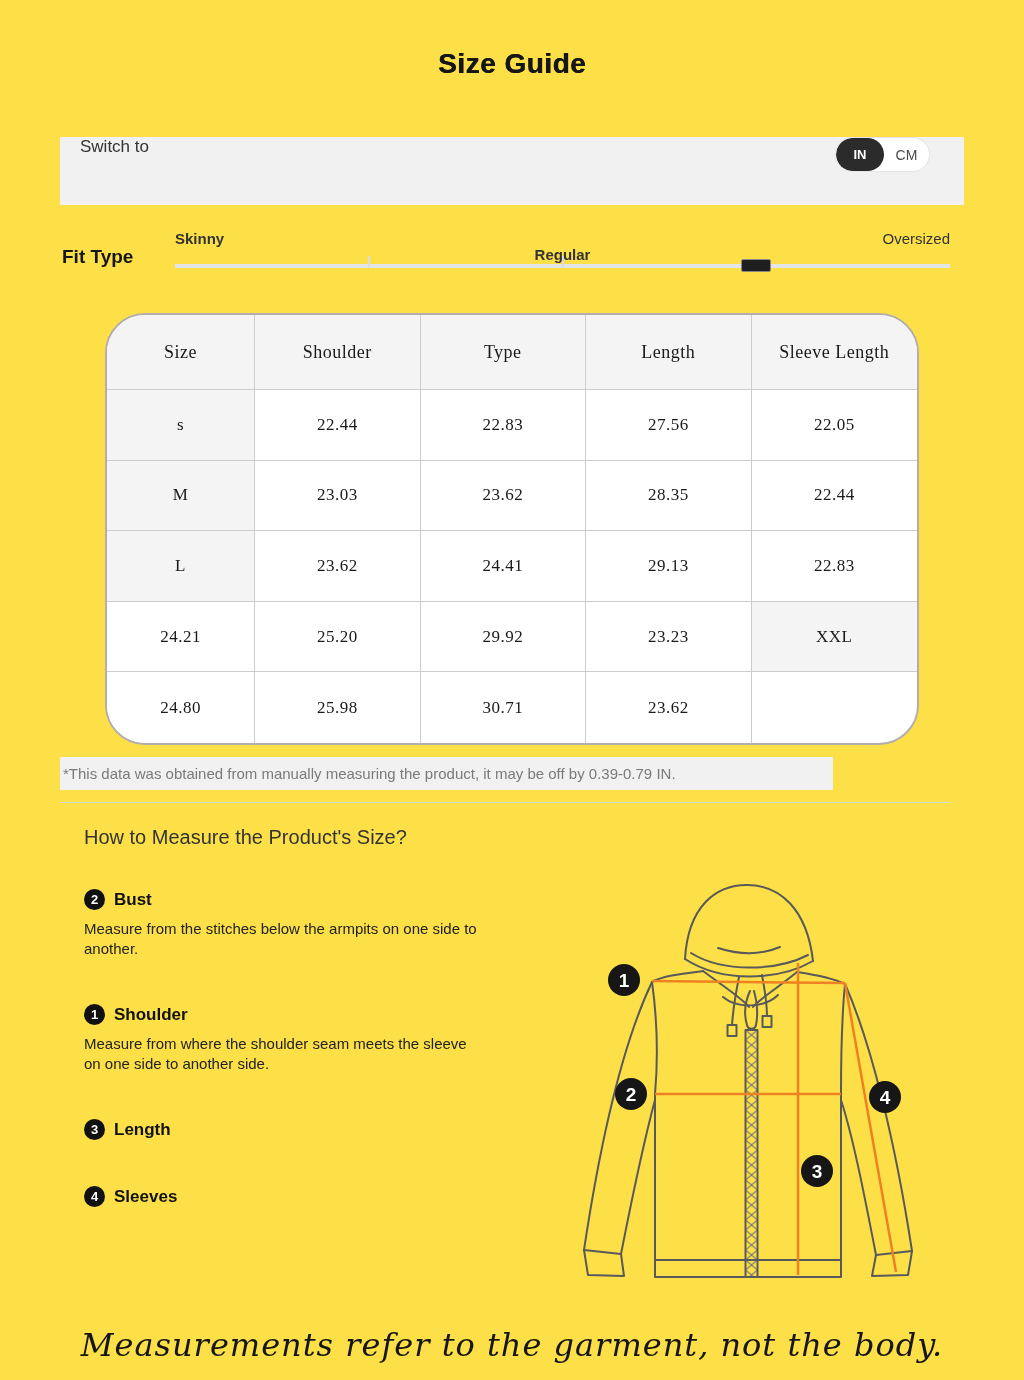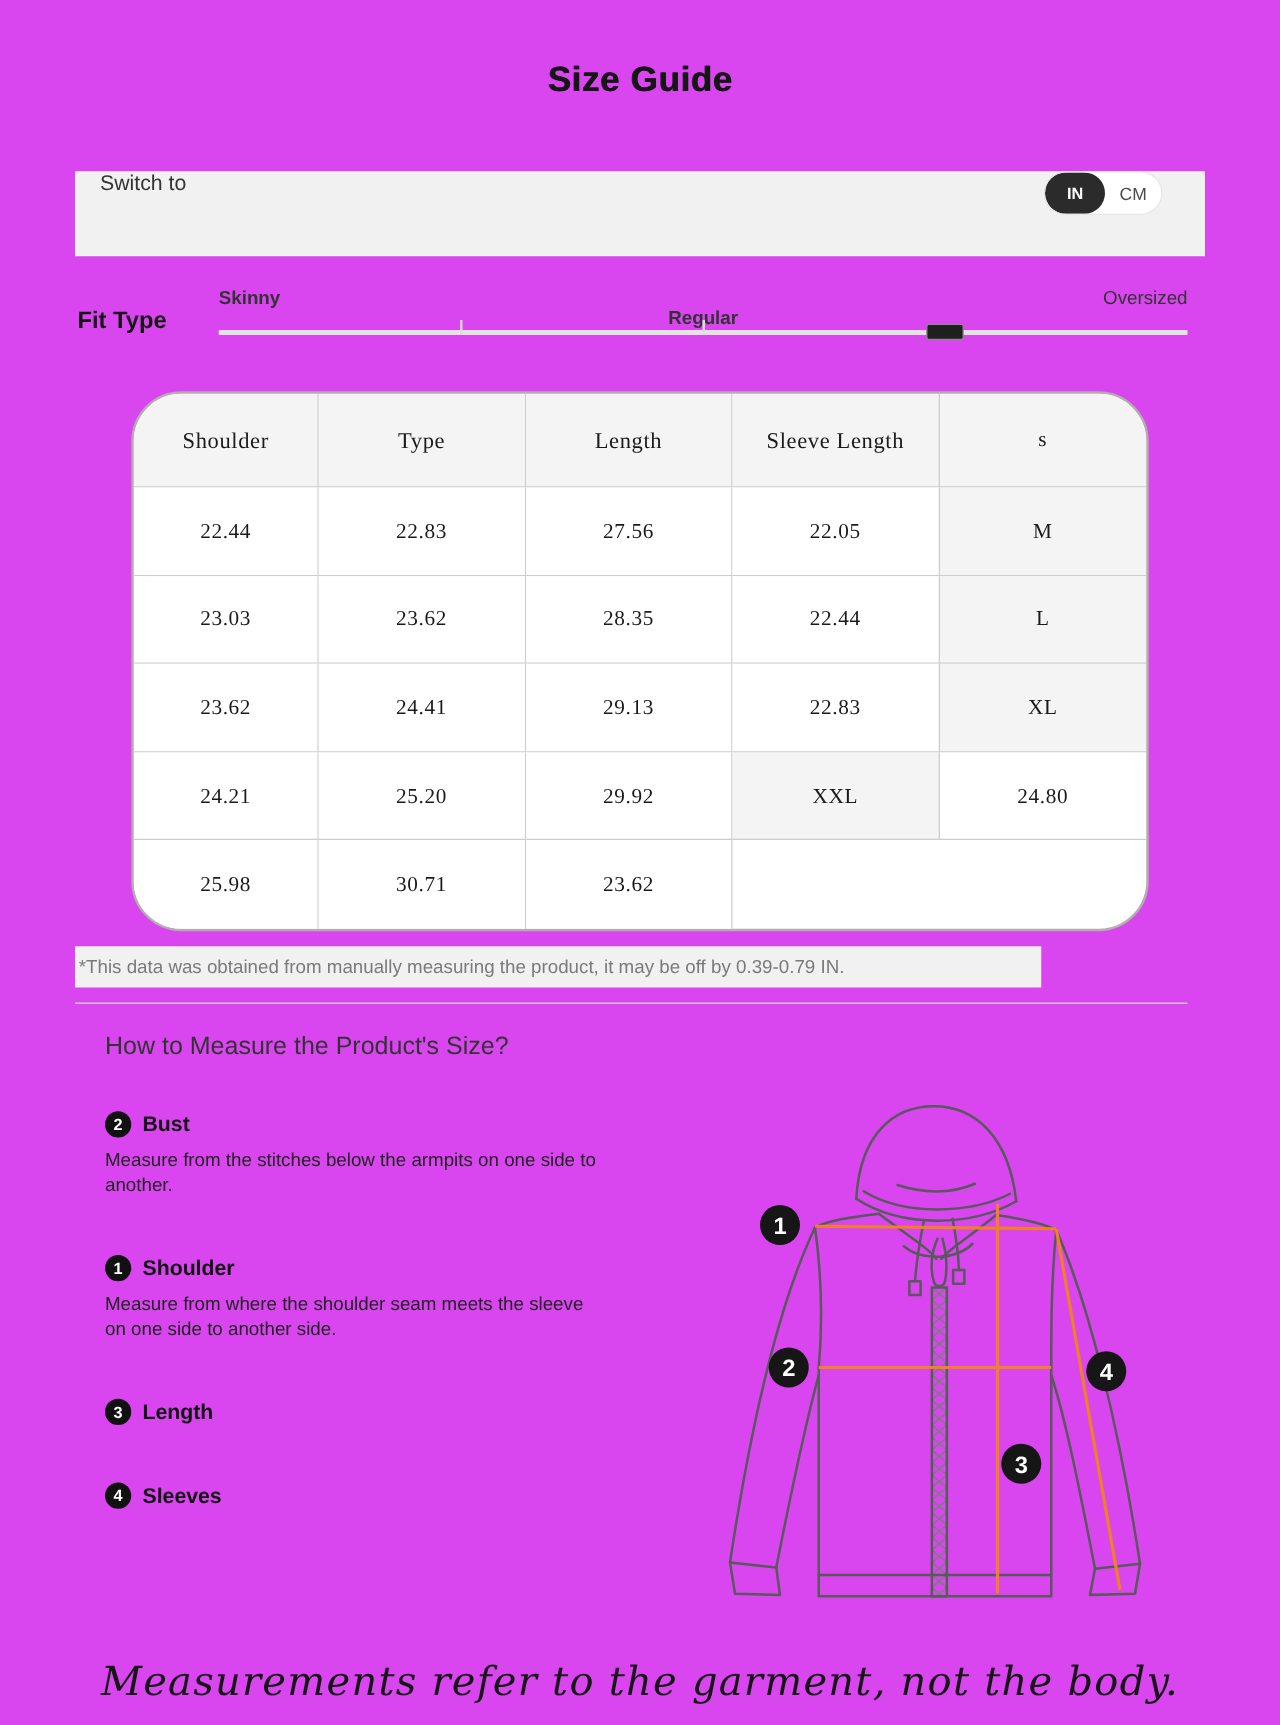--- a/index.html
+++ b/index.html
@@ -1,18 +1,18 @@
 <!DOCTYPE html>
 <html><head>
 <meta charset="utf-8">
 <style>
   * { margin:0; padding:0; box-sizing:border-box; }
   html,body { background:#fff; }
   body { font-family:"Liberation Sans", sans-serif; color:#111; }
-  #screen { position:relative; width:1024px; height:1380px; background:#d946ef; overflow:hidden; margin:0 auto; }
+  #screen { position:relative; width:1024px; height:1380px; background:#fde047; overflow:hidden; margin:0 auto; }
 
   
   .page-title { position:absolute; top:48px; left:0; width:100%; text-align:center;
     font-size:28px; font-weight:700; color:#161616; letter-spacing:.5px;
     text-shadow:.6px 0 0 currentColor; }
 
   
   .switch-bar { position:absolute; left:60px; top:137px; width:904px; height:68px;
     background:#f1f1f2; display:flex; justify-content:space-between;
     padding:0 34px 0 20px; }
@@ -93,20 +93,21 @@
       <span class="s-mid">Regular</span>
       <span class="s-right">Oversized</span>
     </div>
     <div class="fit-track"></div>
     <div class="fit-tick t25"></div>
     <div class="fit-tick t50"></div>
     <div class="fit-marker"></div>
   </div>
 
   <div class="size-table">
+    <div class="cell hd">Size</div>
     <div class="cell hd">Shoulder</div>
     <div class="cell hd">Type</div>
     <div class="cell hd">Length</div>
     <div class="cell hd">Sleeve Length</div>
 
     <div class="cell sz">s</div>
     <div class="cell">22.44</div>
     <div class="cell">22.83</div>
     <div class="cell">27.56</div>
     <div class="cell">22.05</div>
@@ -116,24 +117,24 @@
     <div class="cell">23.62</div>
     <div class="cell">28.35</div>
     <div class="cell">22.44</div>
 
     <div class="cell sz">L</div>
     <div class="cell">23.62</div>
     <div class="cell">24.41</div>
     <div class="cell">29.13</div>
     <div class="cell">22.83</div>
 
-    <div class="cell sz">XL</div>
     <div class="cell">24.21</div>
     <div class="cell">25.20</div>
     <div class="cell">29.92</div>
+    <div class="cell">23.23</div>
 
     <div class="cell sz">XXL</div>
     <div class="cell">24.80</div>
     <div class="cell">25.98</div>
     <div class="cell">30.71</div>
     <div class="cell">23.62</div>
   </div>
 
   <div class="table-note">*This data was obtained from manually measuring the product, it may be off by 0.39-0.79 IN.</div>
   <div class="divider"></div>

